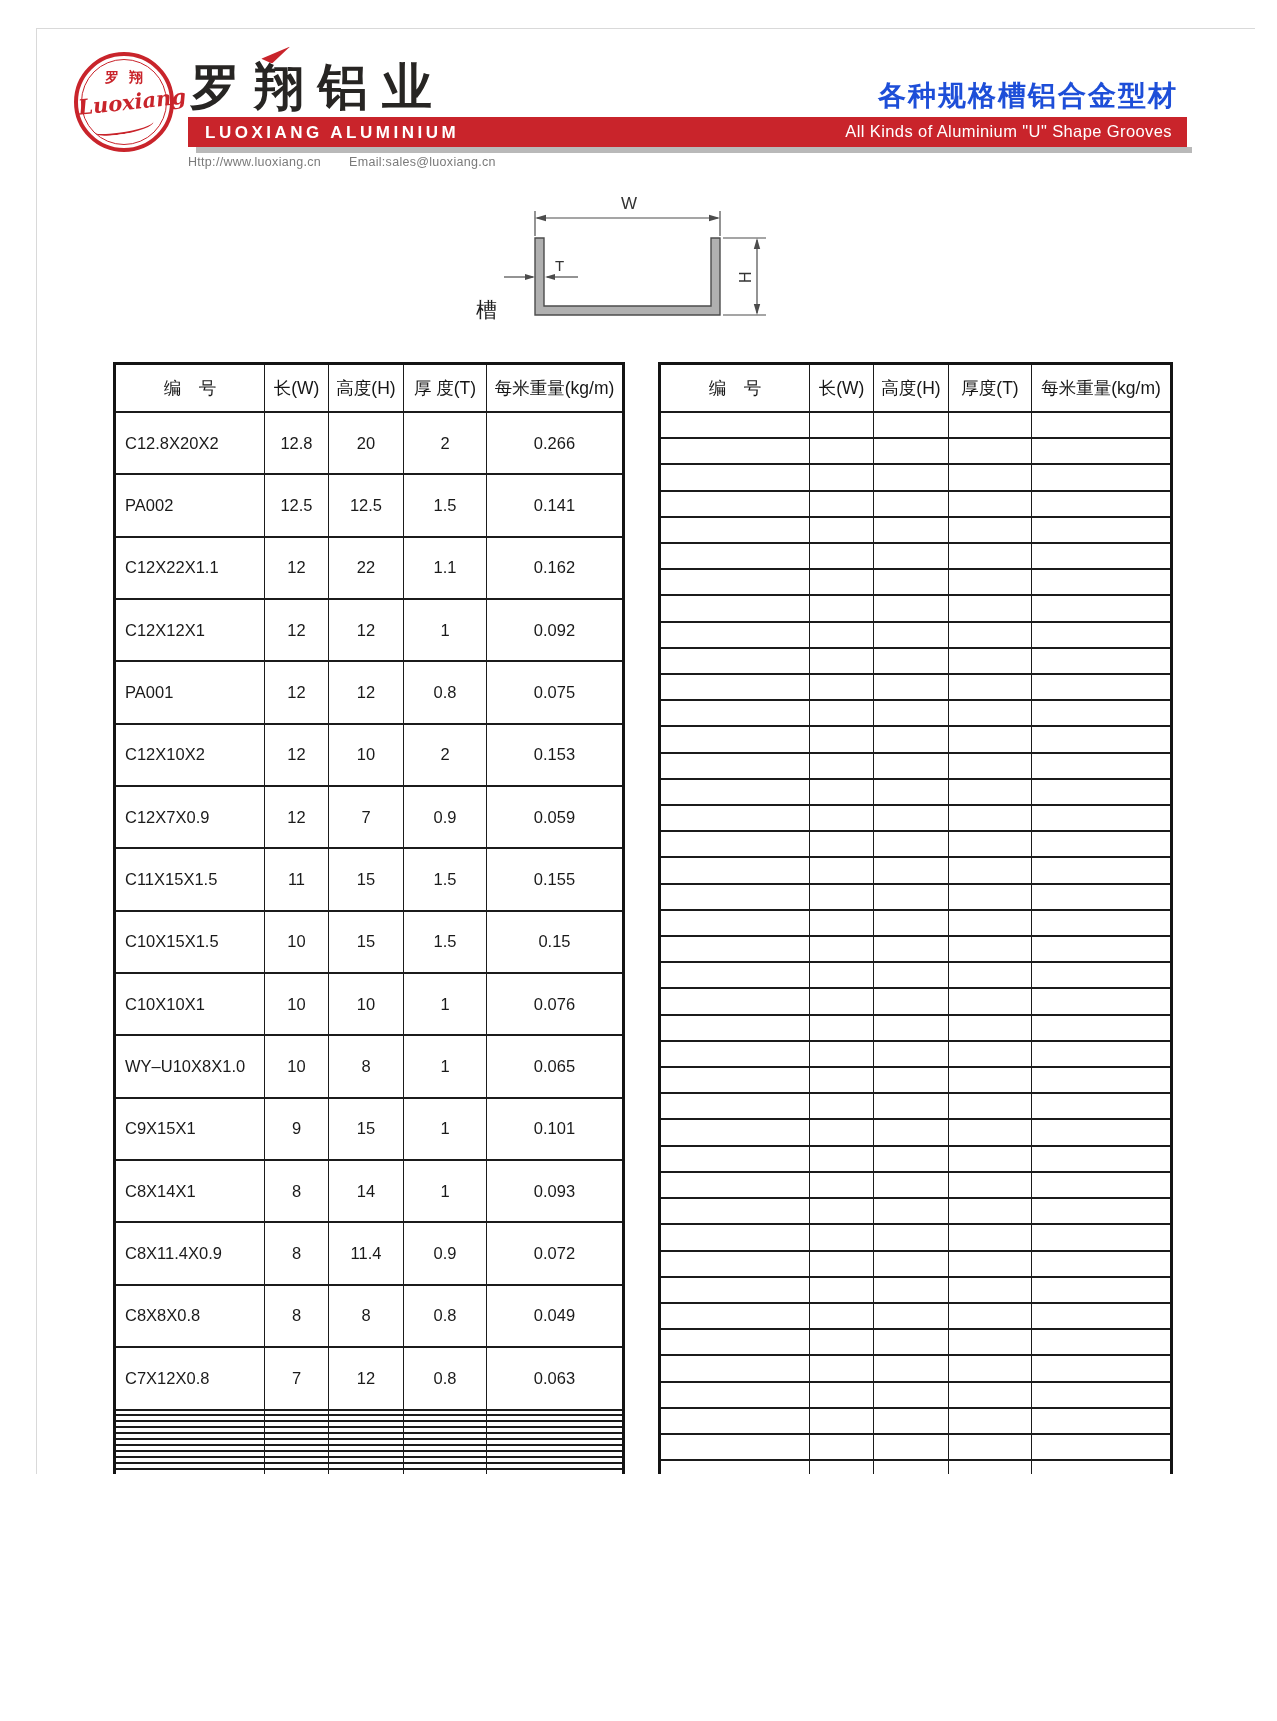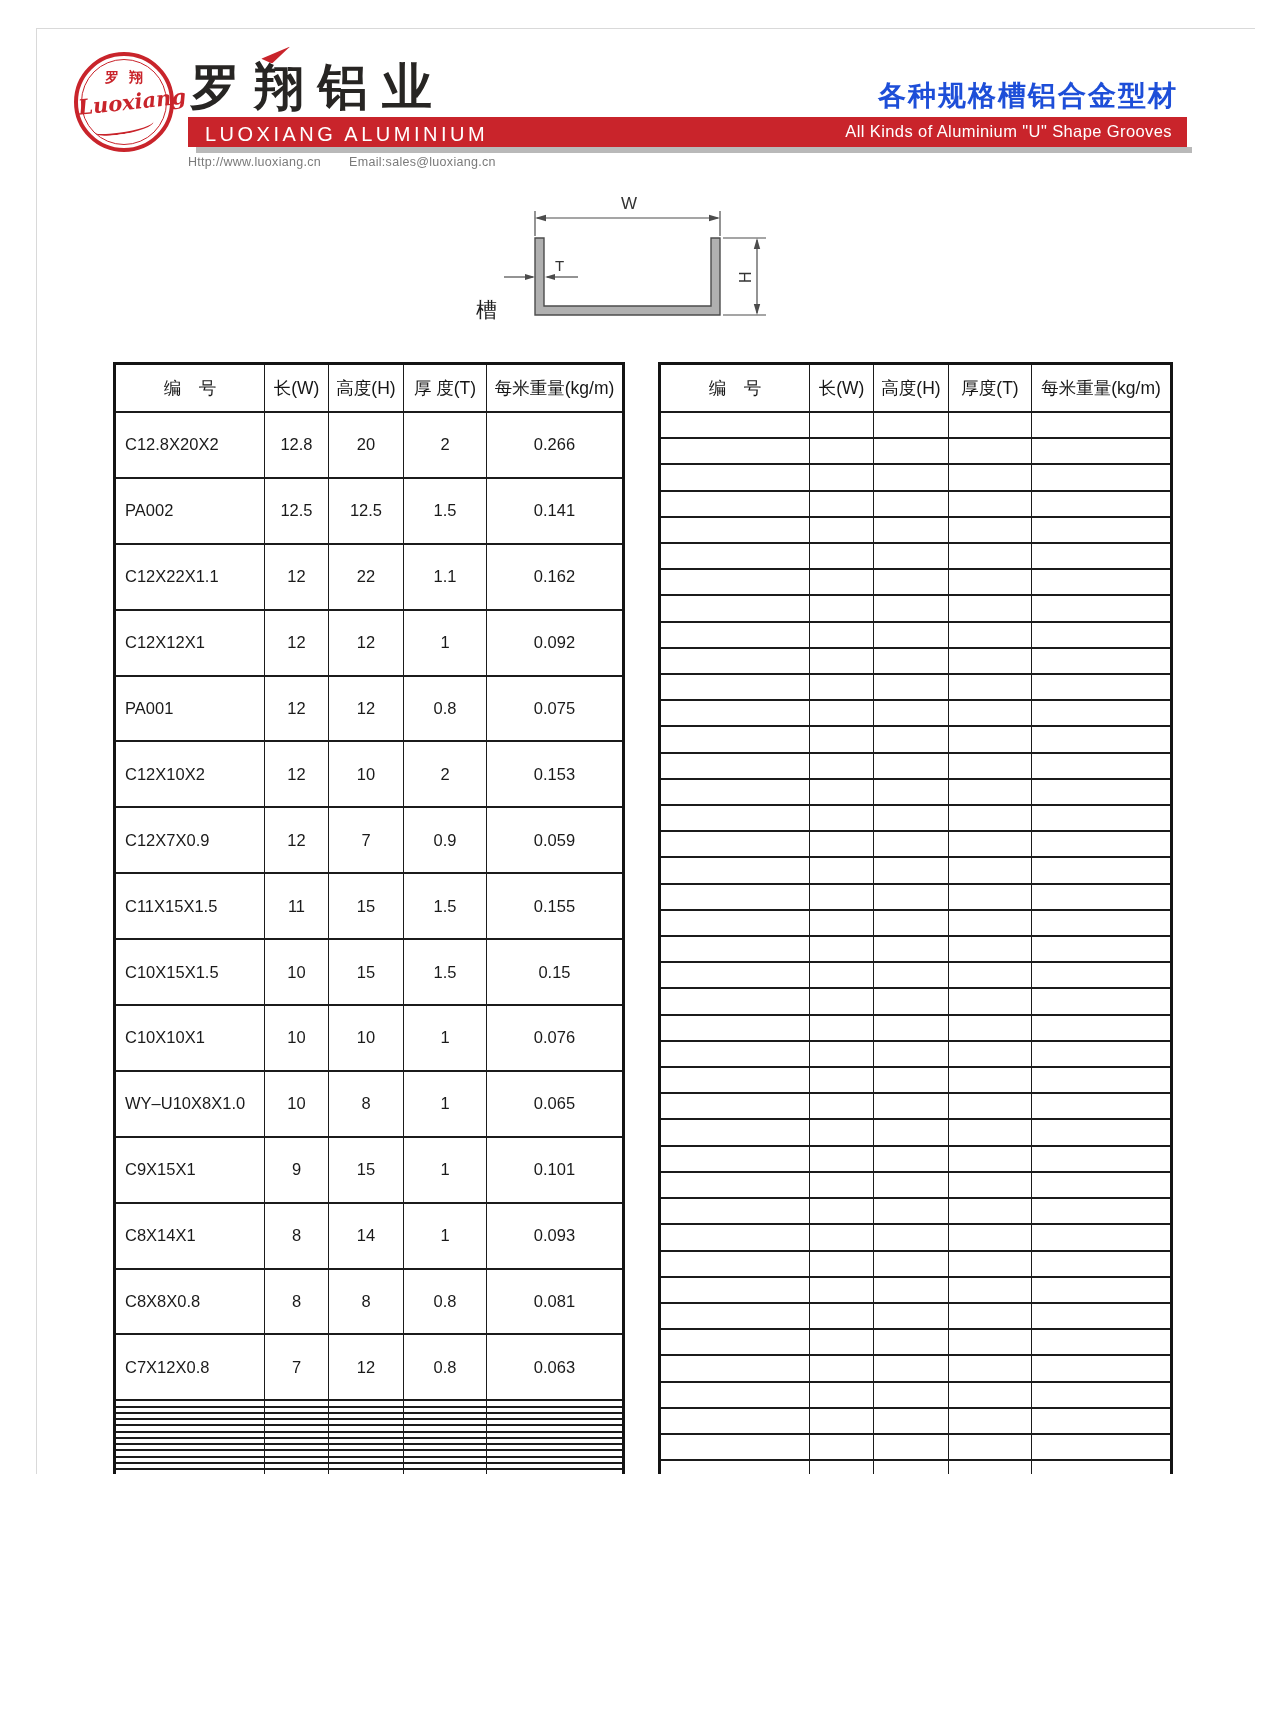--- a/index.html
+++ b/index.html
@@ -24,21 +24,21 @@
   .logo-script{position:absolute;top:34px;width:100%;text-align:center;color:var(--accent);
     font-family:"DejaVu Serif",serif;font-style:italic;font-weight:bold;font-size:21px;transform:rotate(-6deg);}
   .logo-swash{position:absolute;left:16px;top:64px;width:60px;height:12px;border-bottom:2.5px solid var(--accent);border-radius:0 0 60% 40%;transform:rotate(-8deg);}
   
   .brand-title{position:absolute;left:190px;top:54px;font-size:50px;font-weight:bold;letter-spacing:14px;color:#272523;white-space:nowrap;}
   .brand-swoosh{position:absolute;left:261px;top:48px;width:30px;height:15px;background:var(--accent);
     clip-path:polygon(0% 62%,100% 0%,34% 100%);transform:rotate(-6deg);}
   .right-title{position:absolute;top:77px;right:99px;font-size:28px;font-weight:bold;letter-spacing:2px;color:#1d4ed8;white-space:nowrap;}
   .red-banner{position:absolute;left:188px;top:117px;width:999px;height:30px;background:var(--accent);}
   .banner-shadow{position:absolute;left:196px;top:147px;width:996px;height:6px;background:var(--banner-shadow);}
-  .brand-subtitle{position:absolute;left:17px;top:6px;color:#fff;font-size:20px;font-weight:normal;letter-spacing:3.5px;white-space:nowrap;text-align:center;}
+  .brand-subtitle{position:absolute;left:17px;top:6px;color:#fff;font-size:17px;font-weight:bold;letter-spacing:3.5px;white-space:nowrap;text-align:center;}
   .banner-tagline{position:absolute;right:15px;top:5px;color:#fff;font-size:16.5px;letter-spacing:0.4px;white-space:nowrap;}
   .contact{position:absolute;left:188px;top:155px;font-size:12.5px;color:#7a7a7a;letter-spacing:0.3px;white-space:nowrap;}
   .contact .email{margin-left:28px;}
   
   .diagram-svg{position:absolute;left:430px;top:175px;}
   .diagram-caption{position:absolute;left:476px;top:296px;font-size:21px;color:#222;}
   
   .spec-table{
     position:absolute;top:362px;height:1211px;border-collapse:collapse;table-layout:fixed;
     background:#fff;border:3px solid #141414;
@@ -217,25 +217,32 @@
           <td>0.101</td>
         </tr>
         <tr>
           <td>C8X14X1</td>
           <td>8</td>
           <td>14</td>
           <td>1</td>
           <td>0.093</td>
         </tr>
         <tr>
+          <td>C8X11.4X0.9</td>
+          <td>8</td>
+          <td>11.4</td>
+          <td>0.9</td>
+          <td>0.072</td>
+        </tr>
+        <tr>
           <td>C8X8X0.8</td>
           <td>8</td>
           <td>8</td>
           <td>0.8</td>
-          <td>0.081</td>
+          <td>0.049</td>
         </tr>
         <tr>
           <td>C7X12X0.8</td>
           <td>7</td>
           <td>12</td>
           <td>0.8</td>
           <td>0.063</td>
         </tr>
         <tr>
           <td></td>

